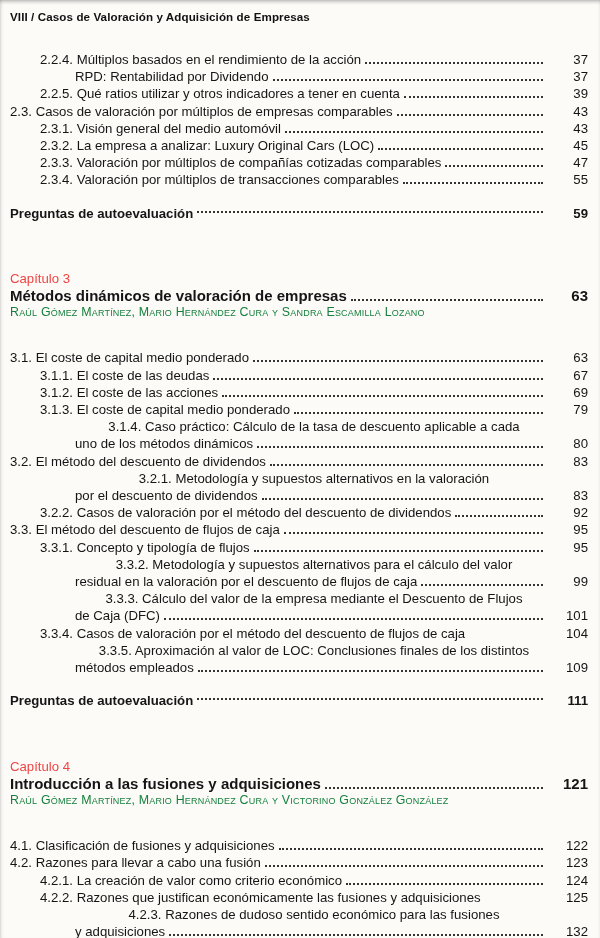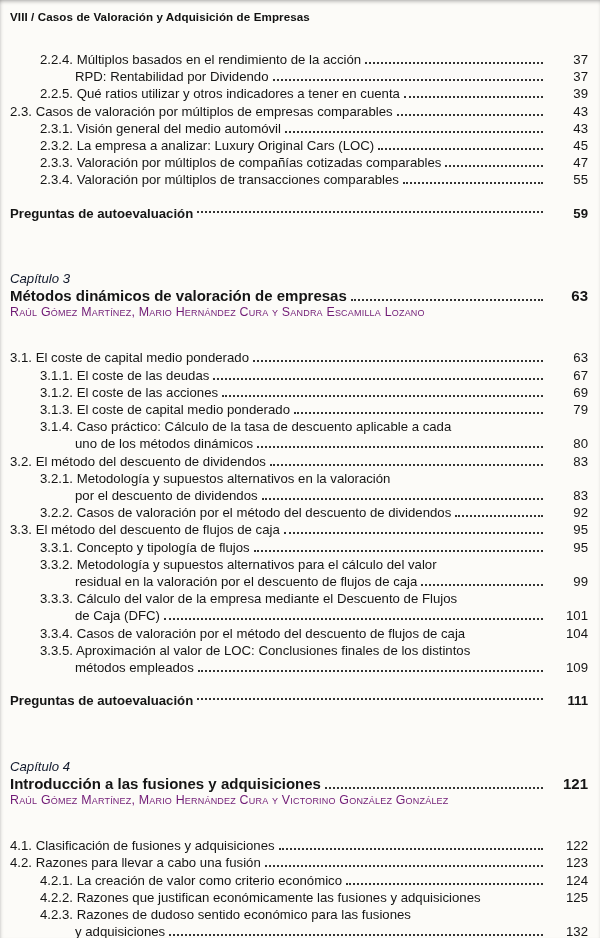--- a/index.html
+++ b/index.html
@@ -19,27 +19,27 @@
     font-size:11.6px;font-weight:700;letter-spacing:.1px;color:#111;
   }
   main.toc{
     position:absolute;top:51px;left:10px;right:12px;
   }
   .section:not(:first-child){margin-top:48px;}
   .row{
     display:flex;align-items:baseline;
     font-size:13.2px;line-height:17.2px;color:#151515;
   }
-  .row.l2{padding-left:30px;}
+  .row.l2{padding-left:30px;justify-content:center;}
   .row.cont{padding-left:65px;}
   .row.bold{font-weight:700;margin-top:16px;align-items:center;}
   .row.title{font-weight:700;margin-top:0;font-size:15px;}
-  .chapter-label-row{font-size:13.2px;line-height:17.2px;color:#0f172a;font-style:italic;}
+  .chapter-label-row{font-size:13.2px;line-height:17.2px;color:#ef4444;}
   .authors-row{
-    font-size:12.4px;line-height:17.2px;color:#701a75;
+    font-size:12.4px;line-height:17.2px;color:#15803d;
     font-variant:small-caps;letter-spacing:.2px;
   }
   .section.chapter .rows{margin-top:28px;}
   .txt{flex:none;max-width:100%;}
   .leader{
     flex:1 1 auto;min-width:10px;
     border-bottom:2px dotted #333;
     margin:0 13px 3px 4px;
   }
   .row.nodots .leader{border-bottom:none;}

